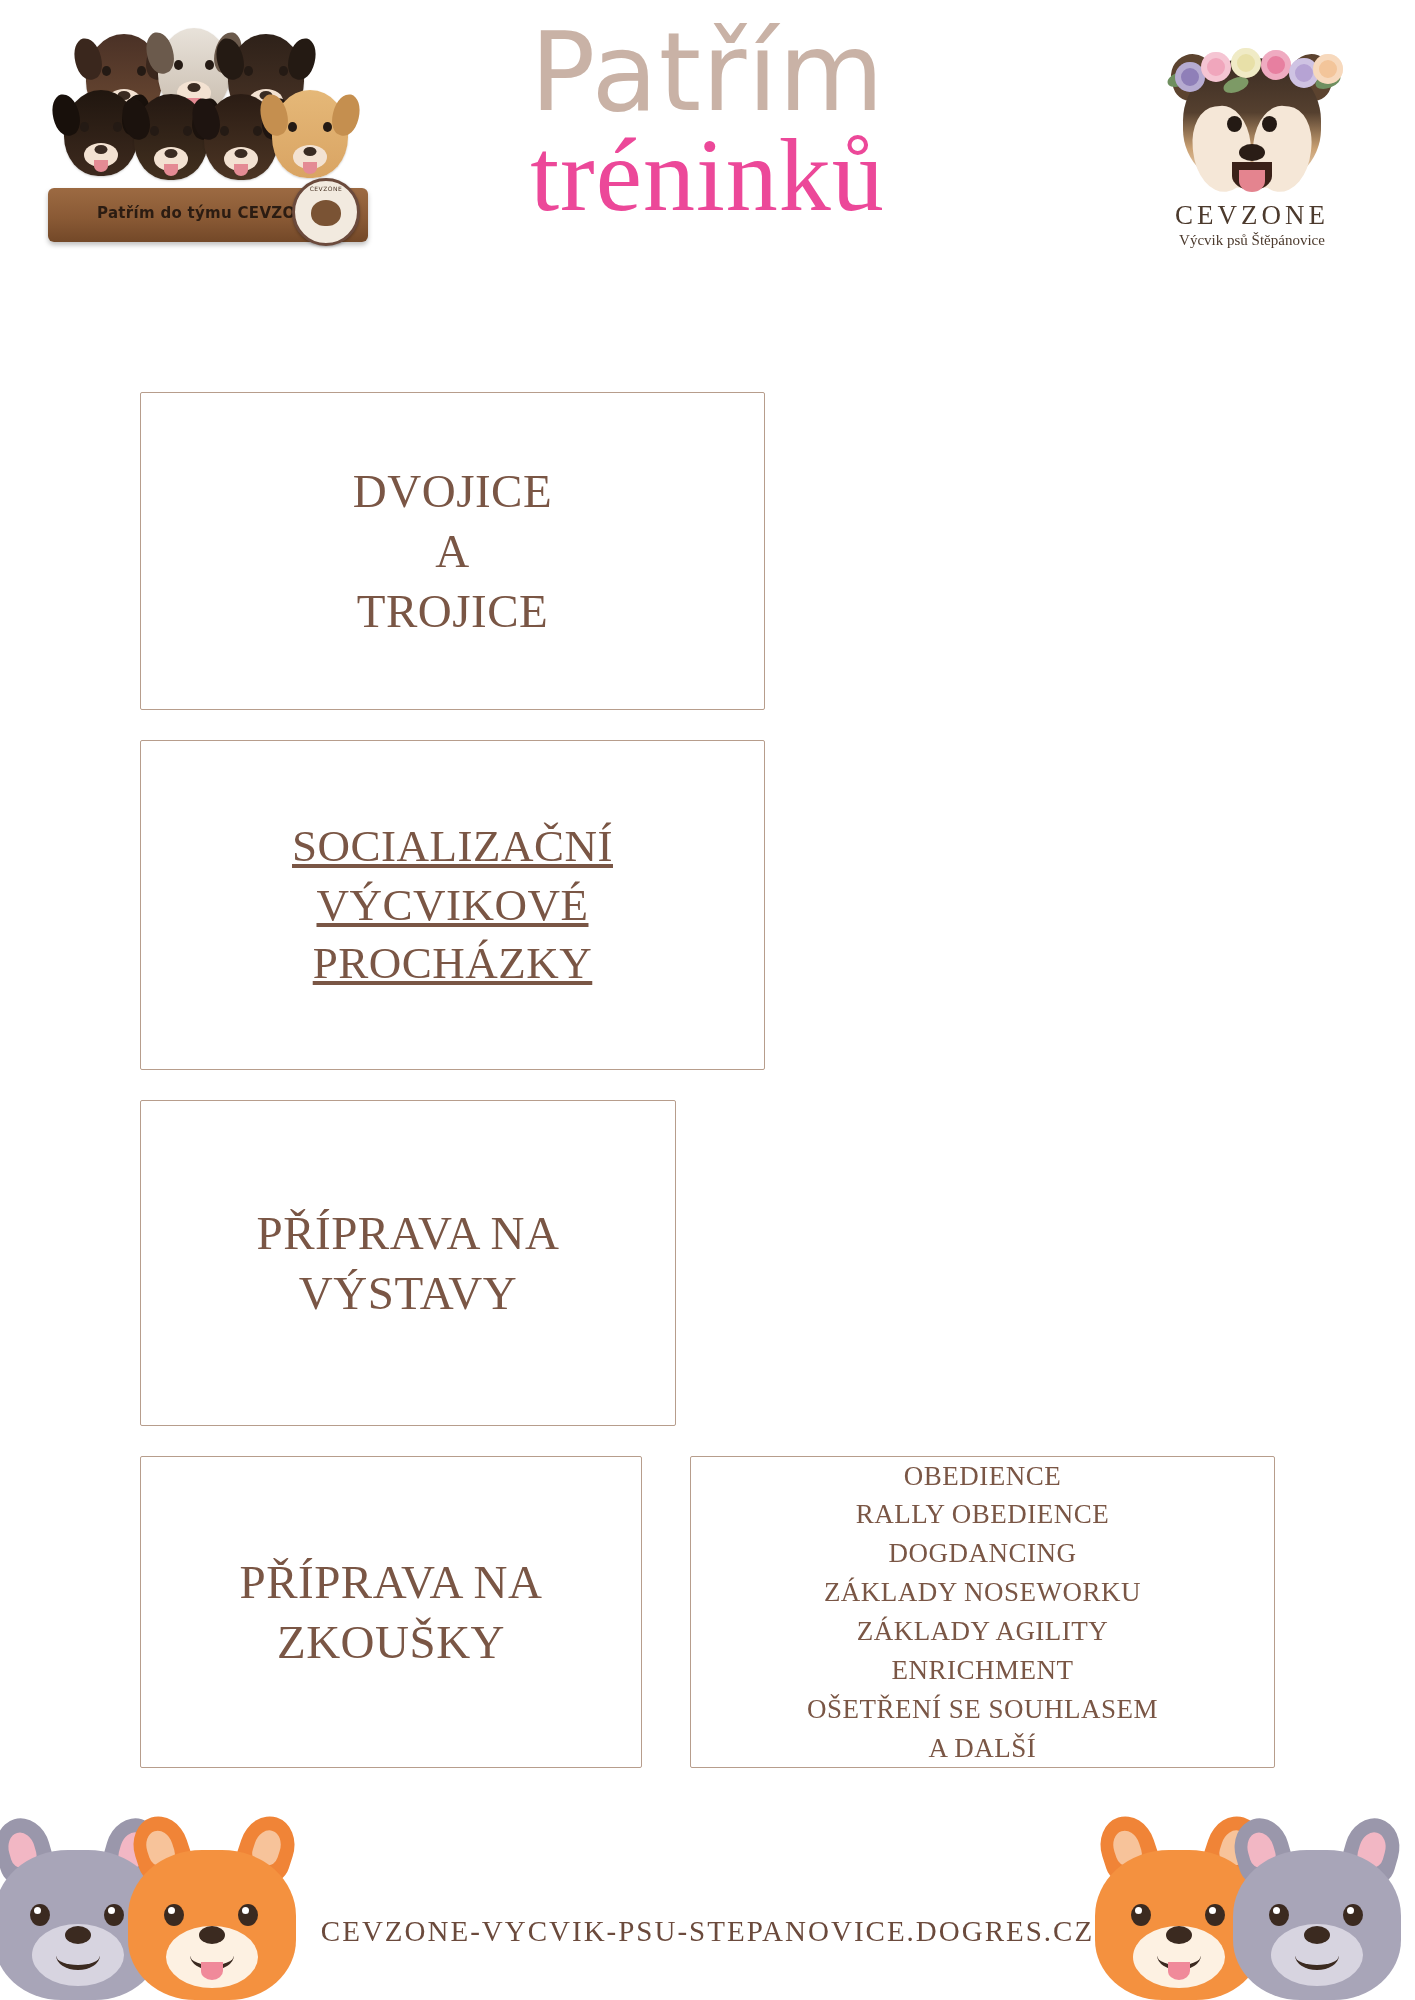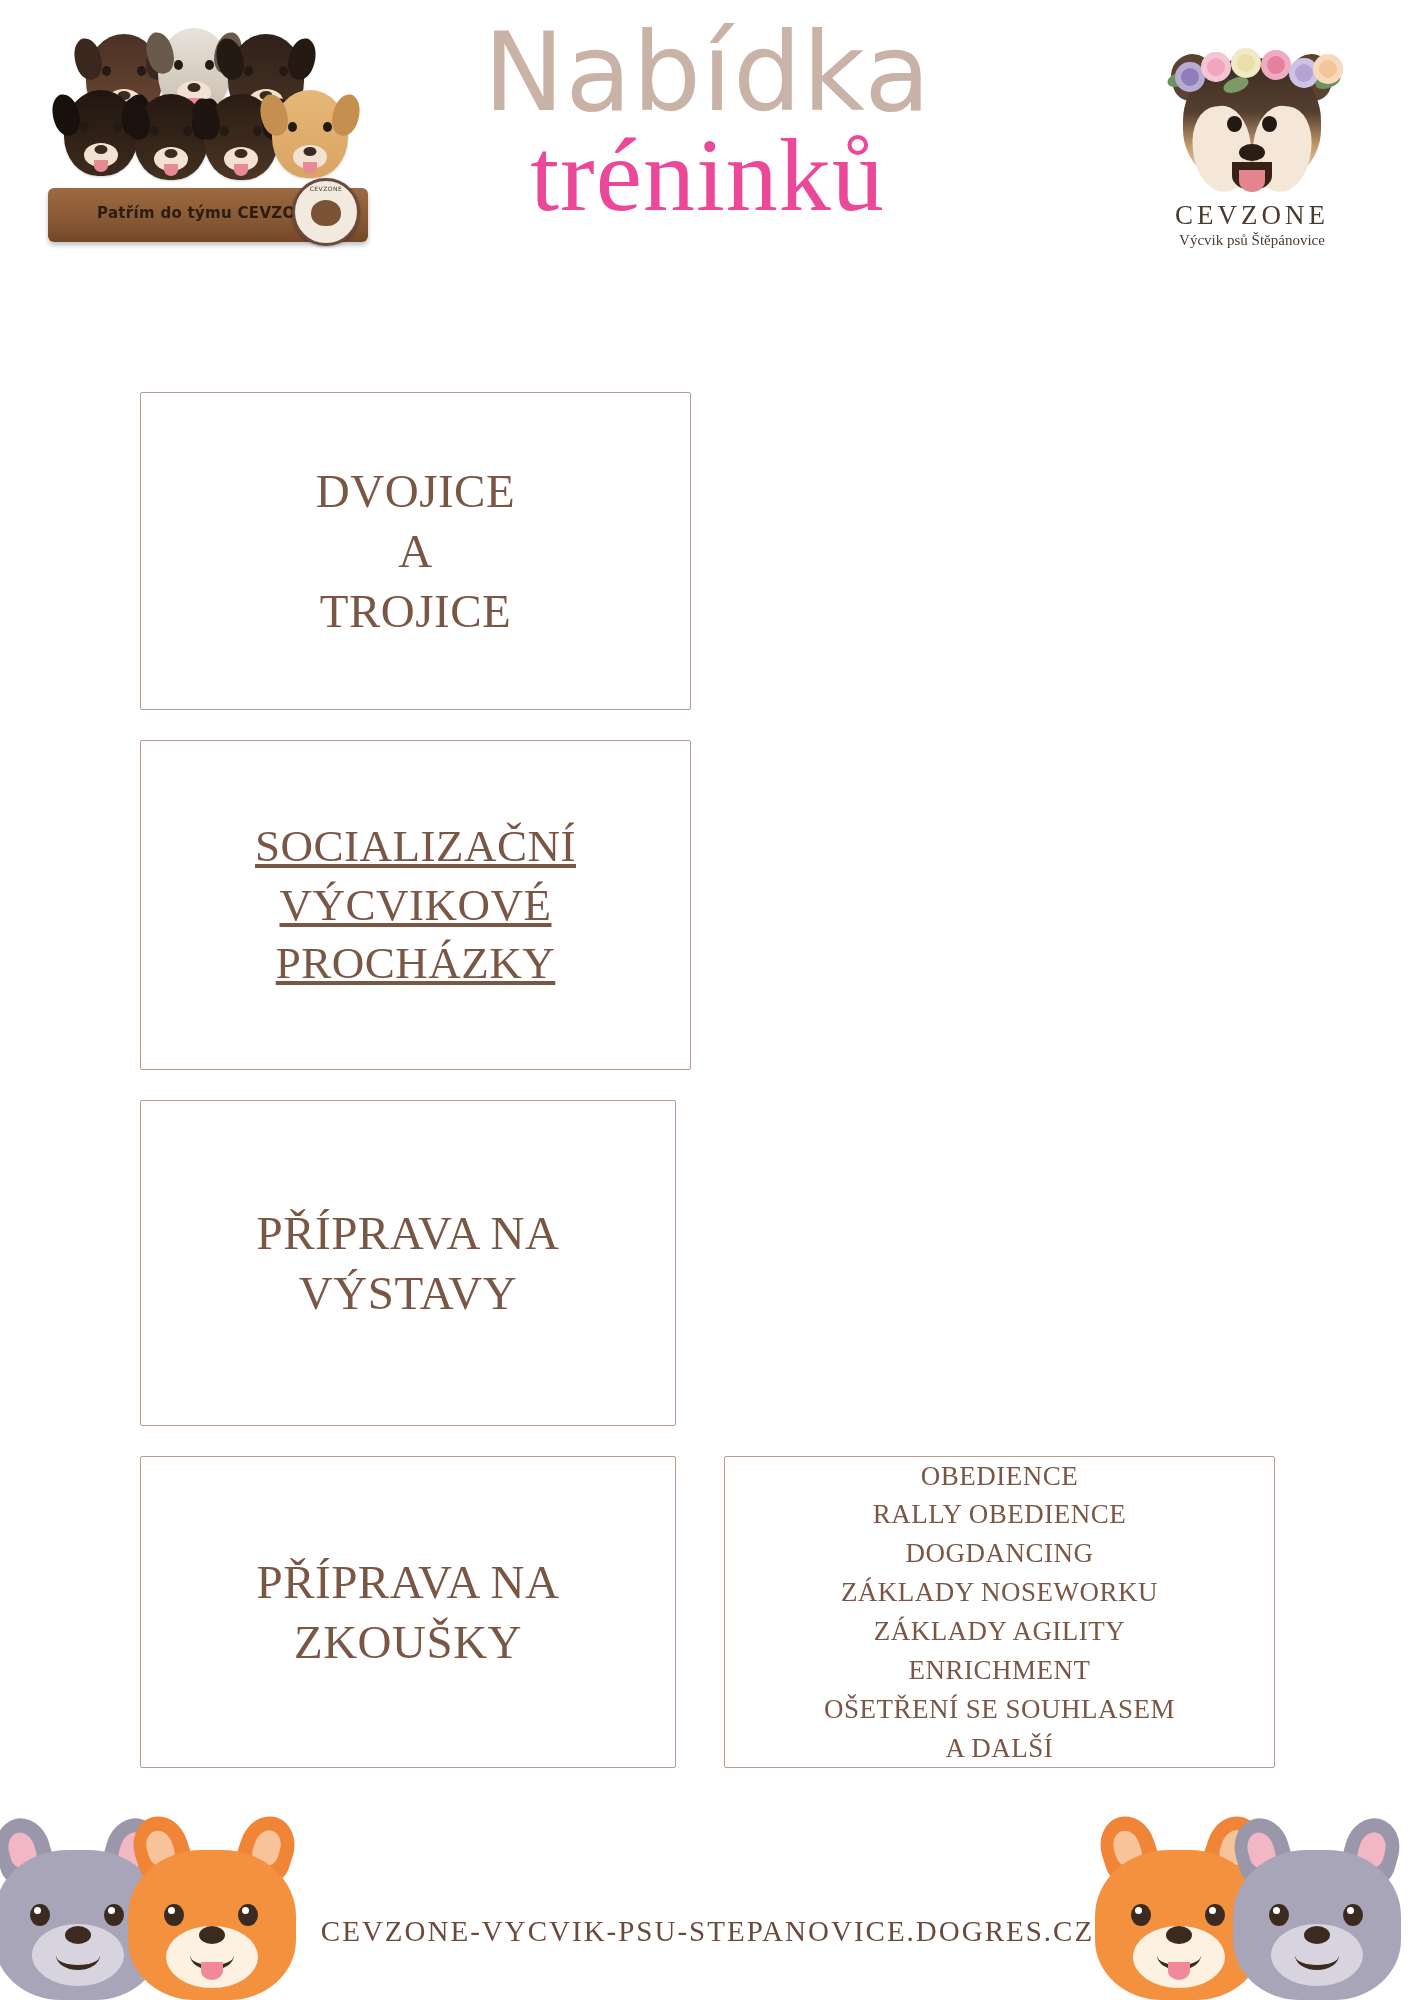--- a/index.html
+++ b/index.html
@@ -309,21 +309,21 @@
     border-radius: 2px;
     background: #fff;
     display: flex;
     align-items: center;
     justify-content: center;
     text-align: center;
     box-sizing: border-box;
     padding: 10px 16px;
   }
   .card.left  { width: 536px; }
-  .card.right { width: 551px; justify-content: center; }
+  .card.right { width: 625px; justify-content: center; }
 
   .row-1 .card { height: 318px; }
   .row-2 .card { height: 330px; }
   .row-3 .card { height: 326px; }
   .row-4 .card { height: 312px; }
 
   .card-text {
     font-family: "Liberation Serif", serif;
     color: #7a5645;
     line-height: 1.28;
@@ -490,21 +490,21 @@
     <div class="shelf">
       <div class="shelf-text">Patřím do týmu CEVZONE</div>
       <div class="shelf-badge">
         <div class="btxt">CEVZONE</div>
         <div class="bdog"></div>
       </div>
     </div>
   </div>
 
   <div class="header-title">
-    <span class="title-line1">Nabídka</span>
+    <span class="title-line1">Patřím</span>
     <span class="title-line2">tréninků</span>
   </div>
 
   <div class="logo-right">
     <div class="sheltie">
       <div class="sear l"></div>
       <div class="sear r"></div>
       <div class="face">
         <div class="cheek l"></div>
         <div class="cheek r"></div>

